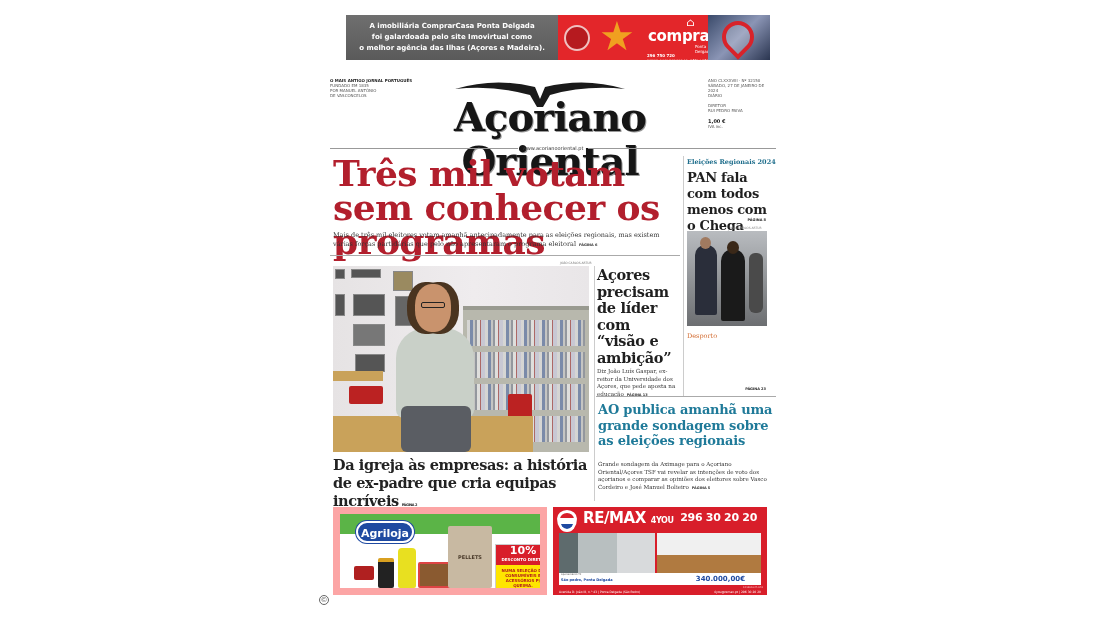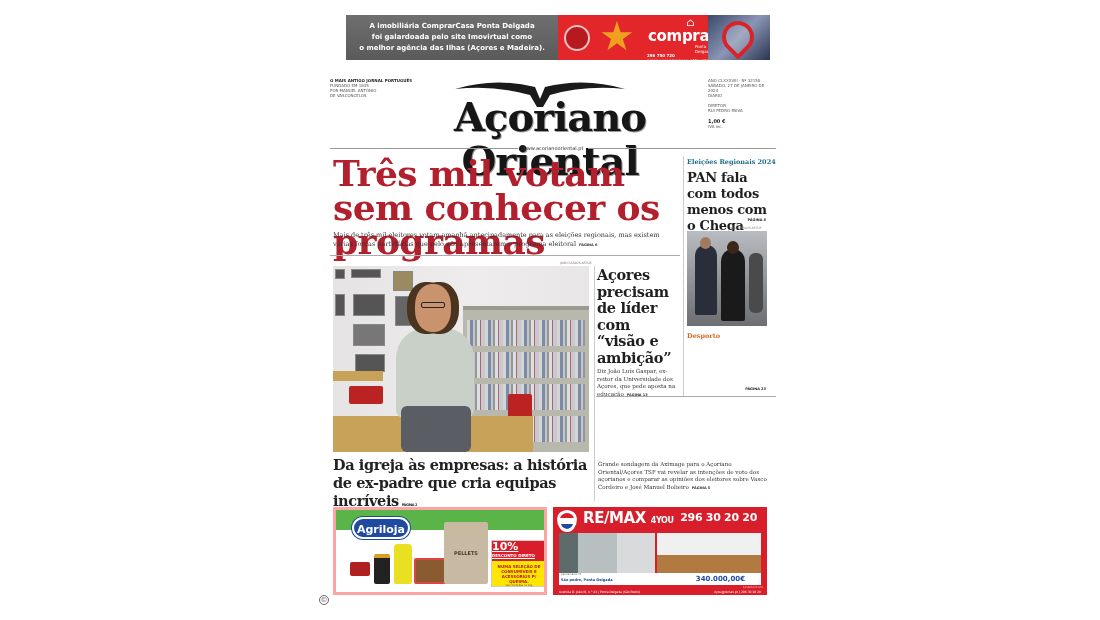--- a/index.html
+++ b/index.html
@@ -66,35 +66,35 @@
     .rc-head { position: absolute; left: 357px; top: 155px; width: 85px; font-size: 13px; line-height: 16px; font-weight: bold; color: #1f1f1f; letter-spacing: -0.3px; }
     .rc-pg { position: absolute; right: 10px; top: 203px; font-family: "DejaVu Sans", sans-serif; font-size: 3.5px; font-weight: bold; }
     .rc-credit { position: absolute; left: 400px; top: 211px; font-family: "DejaVu Sans", sans-serif; font-size: 3px; color: #888; }
     .rc-photo { position: absolute; left: 357px; top: 216px; width: 80px; height: 95px; background: linear-gradient(#b9bcc0, #8a8d90 60%, #6c6e71); overflow: hidden; }
     .rc-photo .p1 { position: absolute; left: 8px; top: 14px; width: 22px; height: 70px; background: #2a2e3a; border-radius: 10px 10px 2px 2px; }
     .rc-photo .p2 { position: absolute; left: 34px; top: 18px; width: 24px; height: 72px; background: #1a1a1a; border-radius: 12px 12px 2px 2px; }
     .rc-photo .h1 { position: absolute; left: 13px; top: 6px; width: 11px; height: 12px; background: #a07a60; border-radius: 50%; }
     .rc-photo .h2 { position: absolute; left: 40px; top: 10px; width: 12px; height: 13px; background: #3a2818; border-radius: 50%; }
     .rc-photo .p3 { position: absolute; left: 62px; top: 22px; width: 14px; height: 60px; background: #4a4a4a; border-radius: 6px; }
 
-    .rc2-kicker { position: absolute; left: 357px; top: 317px; font-weight: bold; font-size: 6.5px; color: #d2692d; }
+    .rc2-kicker { position: absolute; left: 357px; top: 317px; font-weight: normal; font-size: 6.5px; color: #d2692d; }
     .rc2-head { position: absolute; left: 357px; top: 327px; width: 88px; font-size: 8.5px; line-height: 10.5px; font-weight: bold; color: #1f1f1f; }
     .rc2-pg { position: absolute; right: 10px; top: 372px; font-family: "DejaVu Sans", sans-serif; font-size: 3.5px; font-weight: bold; }
     .hr2 { position: absolute; left: 266px; top: 381px; width: 180px; height: 1px; background: #aaa; }
 
     .ao-head { position: absolute; left: 268px; top: 387px; width: 178px; font-weight: bold; font-size: 13px; line-height: 15.5px; color: #1f7a99; letter-spacing: -0.2px; }
     .ao-lead { position: absolute; left: 268px; top: 446px; width: 178px; font-size: 5.6px; line-height: 7.6px; color: #333; }
 
     
-    .ad-l { position: absolute; left: 3px; top: 492px; width: 214px; height: 88px; border: 3px solid #fca5a5; background: #fff; overflow: hidden; }
+    .ad-l { position: absolute; left: 3px; top: 492px; width: 214px; height: 88px; border: 7px solid #fca5a5; background: #fff; overflow: hidden; }
     .ad-l .green { position: absolute; left: 0; top: 0; width: 100%; height: 20px; background: #5bb447; }
     .ad-l .logo-pill { position: absolute; left: 16px; top: 7px; width: 58px; height: 22px; background: #1f4aa1; border-radius: 12px; color: #fff; font-family: "DejaVu Sans", sans-serif; font-weight: bold; font-size: 11px; line-height: 22px; text-align: center; border: 2px solid #fff; box-shadow: 0 0 0 1px #1f4aa1; }
     .ad-l .prod { position: absolute; border-radius: 2px; }
     .ad-l .promo { position: absolute; left: 155px; top: 30px; width: 56px; height: 47px; background: #ffe500; border: 1px solid #ccc; }
-    .ad-l .promo .top { background: #d81e2a; color: #fff; font-family: "DejaVu Sans", sans-serif; font-weight: bold; height: 20px; text-decoration: underline; }
+    .ad-l .promo .top { background: #d81e2a; color: #fff; text-align: center; font-family: "DejaVu Sans", sans-serif; font-weight: bold; height: 20px; }
     .ad-l .promo .pct { font-size: 11px; line-height: 12px; display: block; }
     .ad-l .promo .lbl { font-size: 4px; line-height: 6px; display: block; }
     .ad-l .promo .txt { text-align: center; font-family: "DejaVu Sans", sans-serif; font-weight: bold; font-size: 4px; line-height: 5px; color: #b01a1a; padding-top: 3px; }
     .ad-l .promo .fine { text-align: center; font-size: 2.5px; color: #555; font-family: "DejaVu Sans", sans-serif; }
 
     .ad-r { position: absolute; left: 223px; top: 492px; width: 214px; height: 88px; background: #d81e2a; overflow: hidden; }
     .ad-r .shield { position: absolute; left: 4px; top: 3px; width: 20px; height: 22px; background: #fff; border-radius: 50% 50% 50% 50% / 40% 40% 60% 60%; }
     .ad-r .shield .b { position: absolute; left: 3px; top: 3px; width: 14px; height: 16px; background: linear-gradient(#d81e2a 0 33%, #fff 33% 66%, #1f4aa1 66%); border-radius: 50% 50% 50% 50% / 40% 40% 60% 60%; }
     .ad-r .brand { position: absolute; left: 30px; top: 2px; color: #fff; font-family: "DejaVu Sans", sans-serif; font-weight: bold; font-size: 15px; letter-spacing: -0.4px; }
     .ad-r .brand small { font-size: 8px; }
@@ -216,20 +216,21 @@
       <div class="h1"></div>
     <div class="p2"></div>
       <div class="h2"></div>
     <div class="p3"></div>
   </div>
 
   <div class="rc2-kicker">Desporto</div>
   <div class="rc2-pg pg">PÁGINA 23</div>
   <div class="hr2"></div>
 
+  <div class="ao-head">AO publica amanhã uma grande sondagem sobre as eleições regionais</div>
   <div class="ao-lead">
     <span>Grande sondagem da Aximage para o Açoriano Oriental/Açores TSF vai revelar as intenções de voto dos açorianos e comparar as opiniões dos eleitores sobre Vasco Cordeiro e José Manuel Bolieiro</span><span class="pg">PÁGINA 5</span>
   </div>
 
   <div class="ad-l">
     <div class="green"></div>
     <div class="logo-pill">Agriloja</div>
     <div class="prod" style="left:14px;top:52px;width:20px;height:14px;background:#b02020"></div>
     <div class="prod" style="left:38px;top:44px;width:16px;height:30px;background:#222;border-top:4px solid #d9a020"></div>
     <div class="prod" style="left:58px;top:34px;width:18px;height:40px;background:#e8e020;border-radius:4px 4px 2px 2px"></div>

